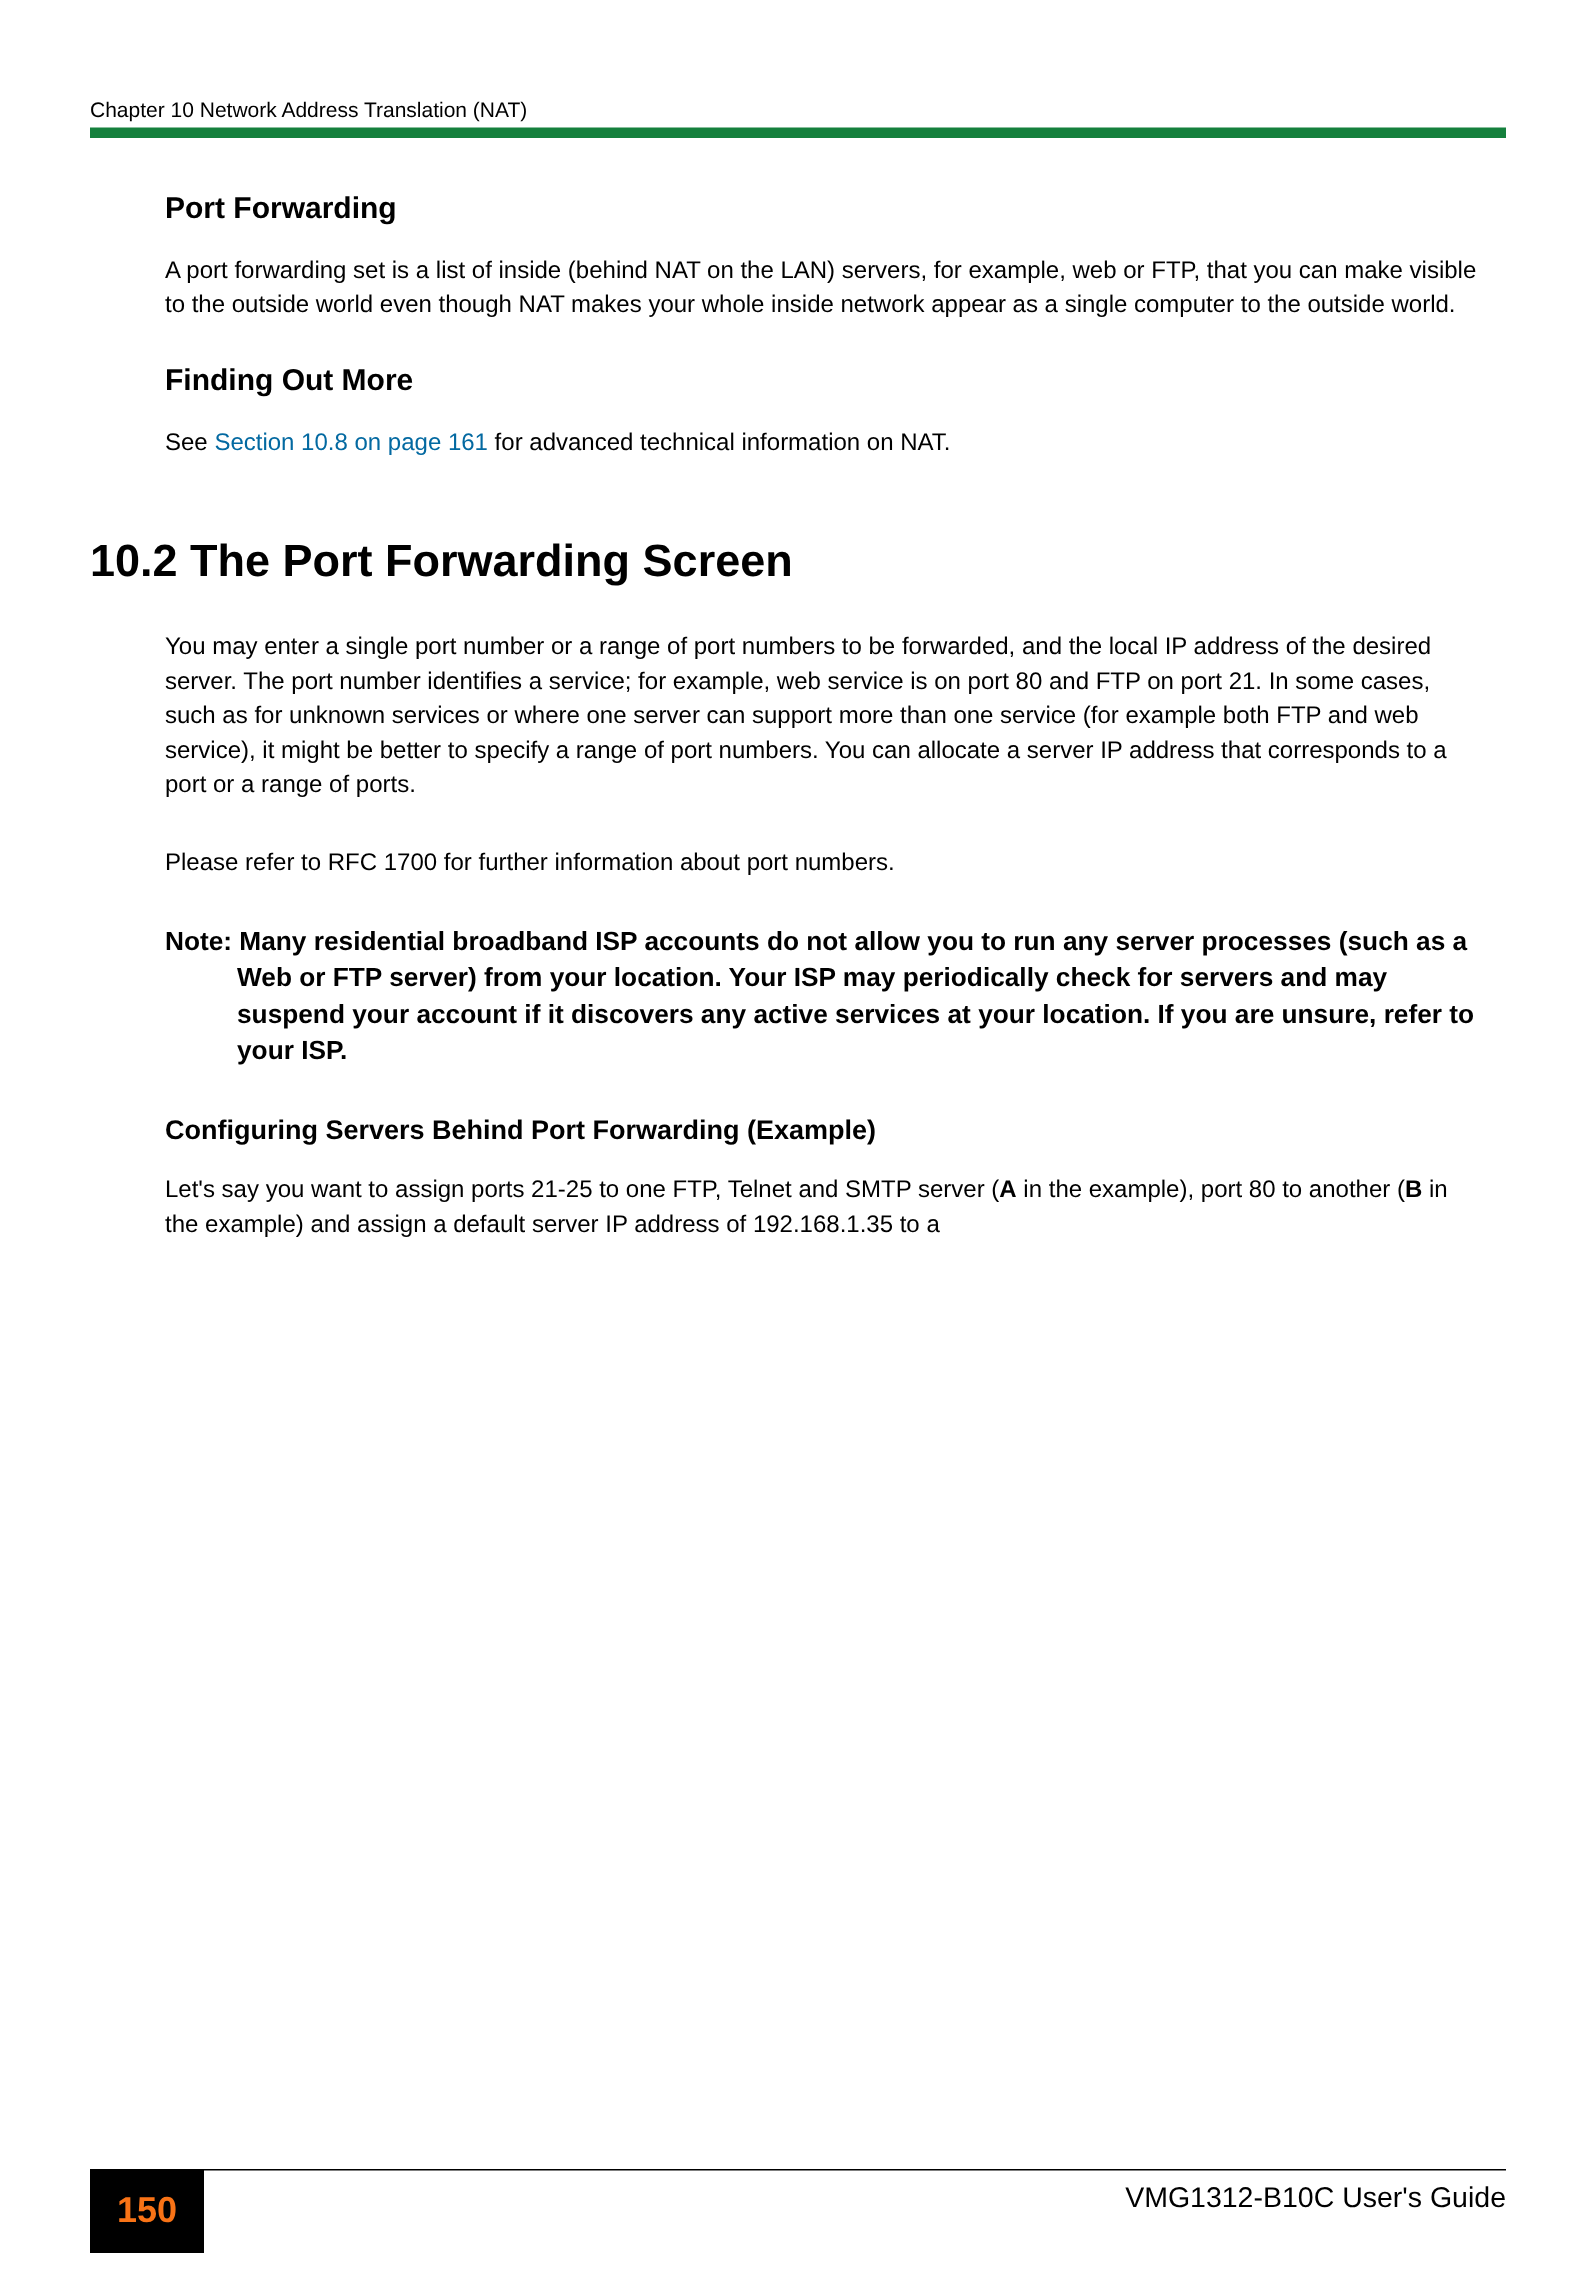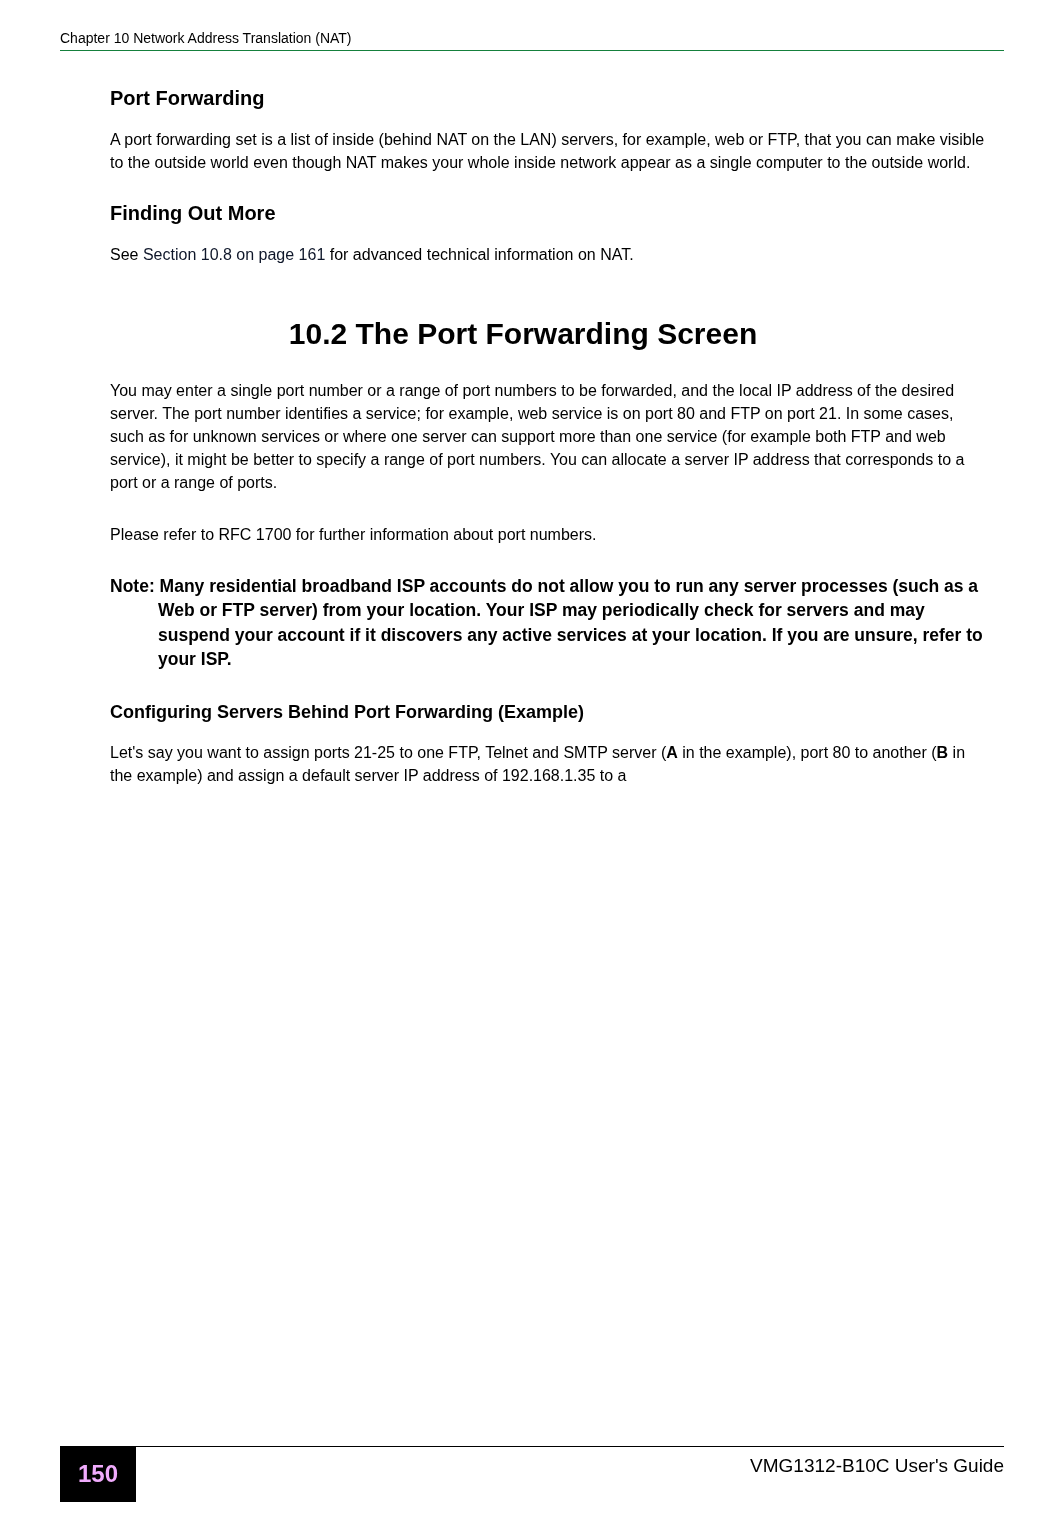--- a/index.html
+++ b/index.html
@@ -11,24 +11,25 @@
     width: 1064px;
     height: 1524px;
     position: relative;
     box-sizing: border-box;
   }
   .page {
     padding: 30px 60px 0 60px;
     box-sizing: border-box;
   }
   .header-line {
-    border-bottom: 1px solid #15803d;
+    border-bottom: 7px solid #15803d;
     padding-bottom: 4px;
     margin-bottom: 36px;
     font-size: 14px;
+    margin-top: 35px;
   }
   .body-content {
     padding-left: 50px;
     padding-right: 18px;
   }
   .para {
     font-size: 16px;
     line-height: 1.45;
     margin-bottom: 28px;
   }
@@ -39,24 +40,23 @@
     margin-bottom: 18px;
     margin-top: 10px;
   }
   .section-heading {
     font-family: Arial, Helvetica, sans-serif;
     font-weight: bold;
     font-size: 30px;
     margin-top: 50px;
     margin-bottom: 28px;
     margin-left: -50px;
-    text-align: center;
   }
   .link-text {
-    color: #0f172a;
+    color: #0369a1;
   }
   .bold {
     font-weight: bold;
   }
   .note {
     font-size: 17.5px;
     line-height: 1.4;
     margin-bottom: 30px;
     padding-left: 48px;
     text-indent: -48px;
@@ -69,21 +69,21 @@
     right: 0;
     padding: 0 60px;
   }
   .footer-line {
     border-top: 1px solid #000;
     display: flex;
     align-items: flex-start;
   }
   .page-num-box {
     background: #000;
-    color: #f0abfc;
+    color: #f97316;
     font-family: Arial, Helvetica, sans-serif;
     font-weight: bold;
     font-size: 24px;
     padding: 14px 18px;
     margin-top: -1px;
   }
   .footer-right {
     margin-left: auto;
     font-size: 19px;
     padding-top: 8px;

